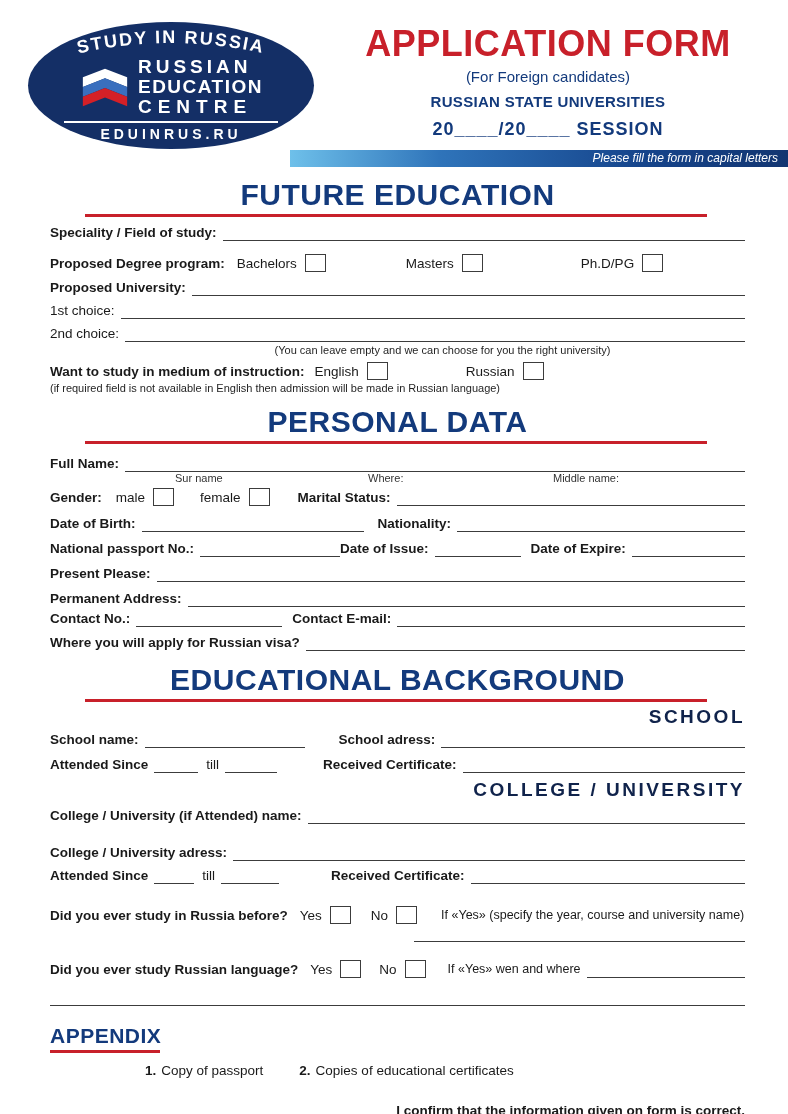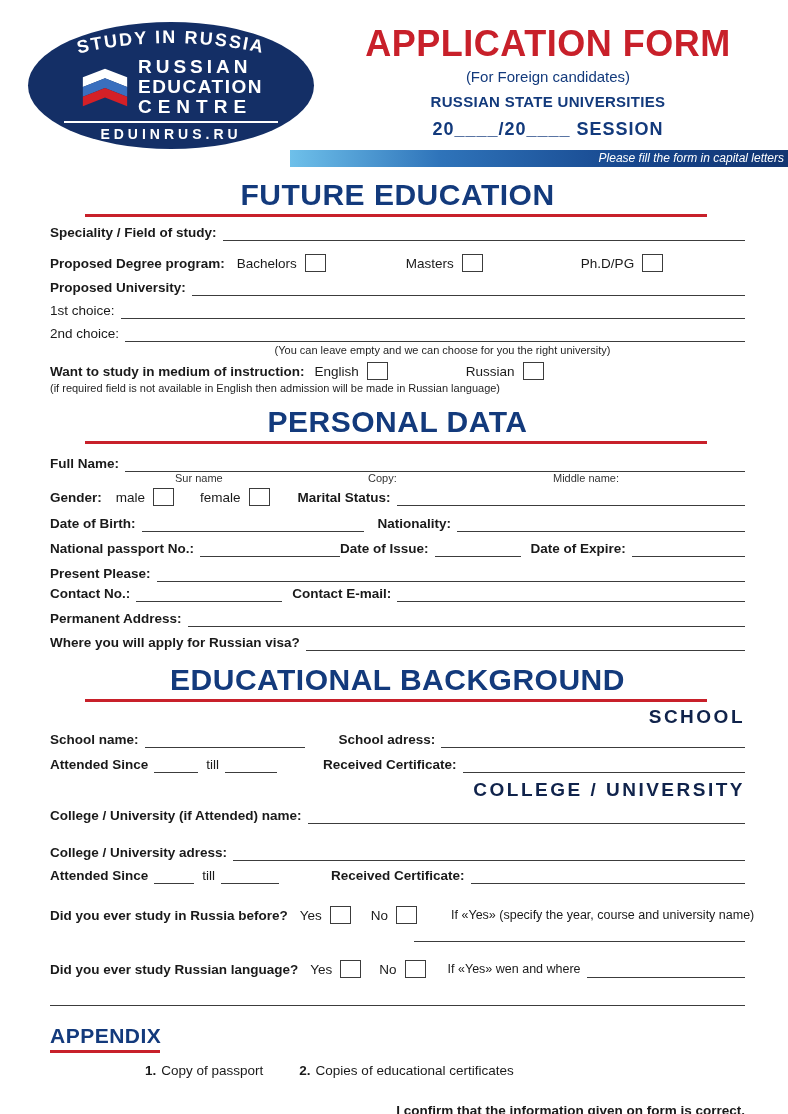--- a/index.html
+++ b/index.html
@@ -24,21 +24,21 @@
   .logo-site { margin-top:4px; border-top:2px solid #fff; padding-top:3px; width:214px; text-align:center;
                font-weight:bold; font-size:14px; letter-spacing:4px; }
   .title-block { position:absolute; left:322px; top:24px; width:452px; text-align:center; }
   .form-title { color:var(--red,#c8202a); font-size:36px; line-height:39px; font-weight:bold; letter-spacing:0.5px; }
   .for-cand  { color:var(--navy,#133a7c); font-size:15px; margin-top:5px; }
   .univ      { color:var(--navy,#133a7c); font-size:15px; font-weight:bold; margin-top:8px; letter-spacing:0.3px; }
   .session   { color:var(--navy,#133a7c); font-size:18px; font-weight:bold; margin-top:9px; letter-spacing:1px; }
   .instr-bar {
     position:absolute; left:290px; right:0; top:150px; height:17px;
     background:linear-gradient(90deg,#6ec0ea 0%,#2f74ba 30%,#16458c 70%,#123571 100%);
-    color:#fff; font-style:italic; font-size:12px; line-height:16px; text-align:right; padding-right:4px;
+    color:#fff; font-style:italic; font-size:12px; line-height:16px; text-align:right; padding-right:10px;
   }
   
   main { padding:10px 43px 0 50px; }
   .sec-title { text-align:center; color:var(--navy,#133a7c); font-size:30px; line-height:34px; font-weight:bold; letter-spacing:0.5px; }
   .rule { height:3px; background:var(--red,#c8202a); margin:2px 38px 0 35px; }
   .row { display:flex; align-items:flex-end; font-size:13.5px; line-height:17px; }
   .b  { font-weight:bold; white-space:nowrap; }
   .nb { white-space:nowrap; }
   .line { flex:1; border-bottom:1.3px solid #3c3c3c; height:16px; margin-left:6px; min-width:10px; }
   .cb { flex:0 0 21px; width:21px; height:18px; border:1.4px solid #3c3c3c; margin-left:8px; background:#fff; }
@@ -141,21 +141,21 @@
     <section>
       <h2 class="sec-title" style="margin-top:10px">PERSONAL DATA</h2>
       <div class="rule"></div>
 
       <div class="row" style="margin-top:11px">
         <span class="b">Full Name:</span>
         <span class="line"></span>
       </div>
       <div class="sublabels">
         <span style="left:125px">Sur name</span>
-        <span style="left:318px">Copy:</span>
+        <span style="left:318px">Where:</span>
         <span style="left:503px">Middle name:</span>
       </div>
 
       <div class="row" style="margin-top:4px">
         <span class="b">Gender:</span>
         <span class="nb" style="margin-left:14px">male</span>
         <span class="cb"></span>
         <span class="nb" style="margin-left:26px">female</span>
         <span class="cb"></span>
         <span class="b" style="margin-left:28px">Marital Status:</span>
@@ -176,29 +176,29 @@
         <span class="line" style="flex:0 0 86px"></span>
         <span class="b" style="margin-left:10px">Date of Expire:</span>
         <span class="line"></span>
       </div>
 
       <div class="row" style="margin-top:8px">
         <span class="b">Present Please:</span>
         <span class="line"></span>
       </div>
 
+      <div class="row" style="margin-top:8px">
+        <span class="b">Permanent Address:</span>
+        <span class="line"></span>
+      </div>
+
       <div class="row" style="margin-top:3px">
         <span class="b">Contact No.:</span>
         <span class="line" style="flex:0 0 146px"></span>
         <span class="b" style="margin-left:10px">Contact E-mail:</span>
-        <span class="line"></span>
-      </div>
-
-      <div class="row" style="margin-top:8px">
-        <span class="b">Permanent Address:</span>
         <span class="line"></span>
       </div>
 
       <div class="row" style="margin-top:7px">
         <span class="b">Where you will apply for Russian visa?</span>
         <span class="line"></span>
       </div>
     </section>
 
     <section>
@@ -243,21 +243,21 @@
         <span class="b" style="margin-left:52px">Received Certificate:</span>
         <span class="line"></span>
       </div>
 
       <div class="row" style="margin-top:22px">
         <span class="b">Did you ever study in Russia before?</span>
         <span class="nb" style="margin-left:12px">Yes</span>
         <span class="cb"></span>
         <span class="nb" style="margin-left:20px">No</span>
         <span class="cb"></span>
-        <span class="note2" style="margin-left:34px">If «Yes» (specify the year, course and university name)</span>
+        <span class="note2" style="margin-left:24px">If «Yes» (specify the year, course and university name)</span>
       </div>
       <div class="row" style="margin-top:2px">
         <span class="line" style="margin-left:364px"></span>
       </div>
 
       <div class="row" style="margin-top:18px">
         <span class="b">Did you ever study Russian language?</span>
         <span class="nb" style="margin-left:12px">Yes</span>
         <span class="cb"></span>
         <span class="nb" style="margin-left:18px">No</span>

